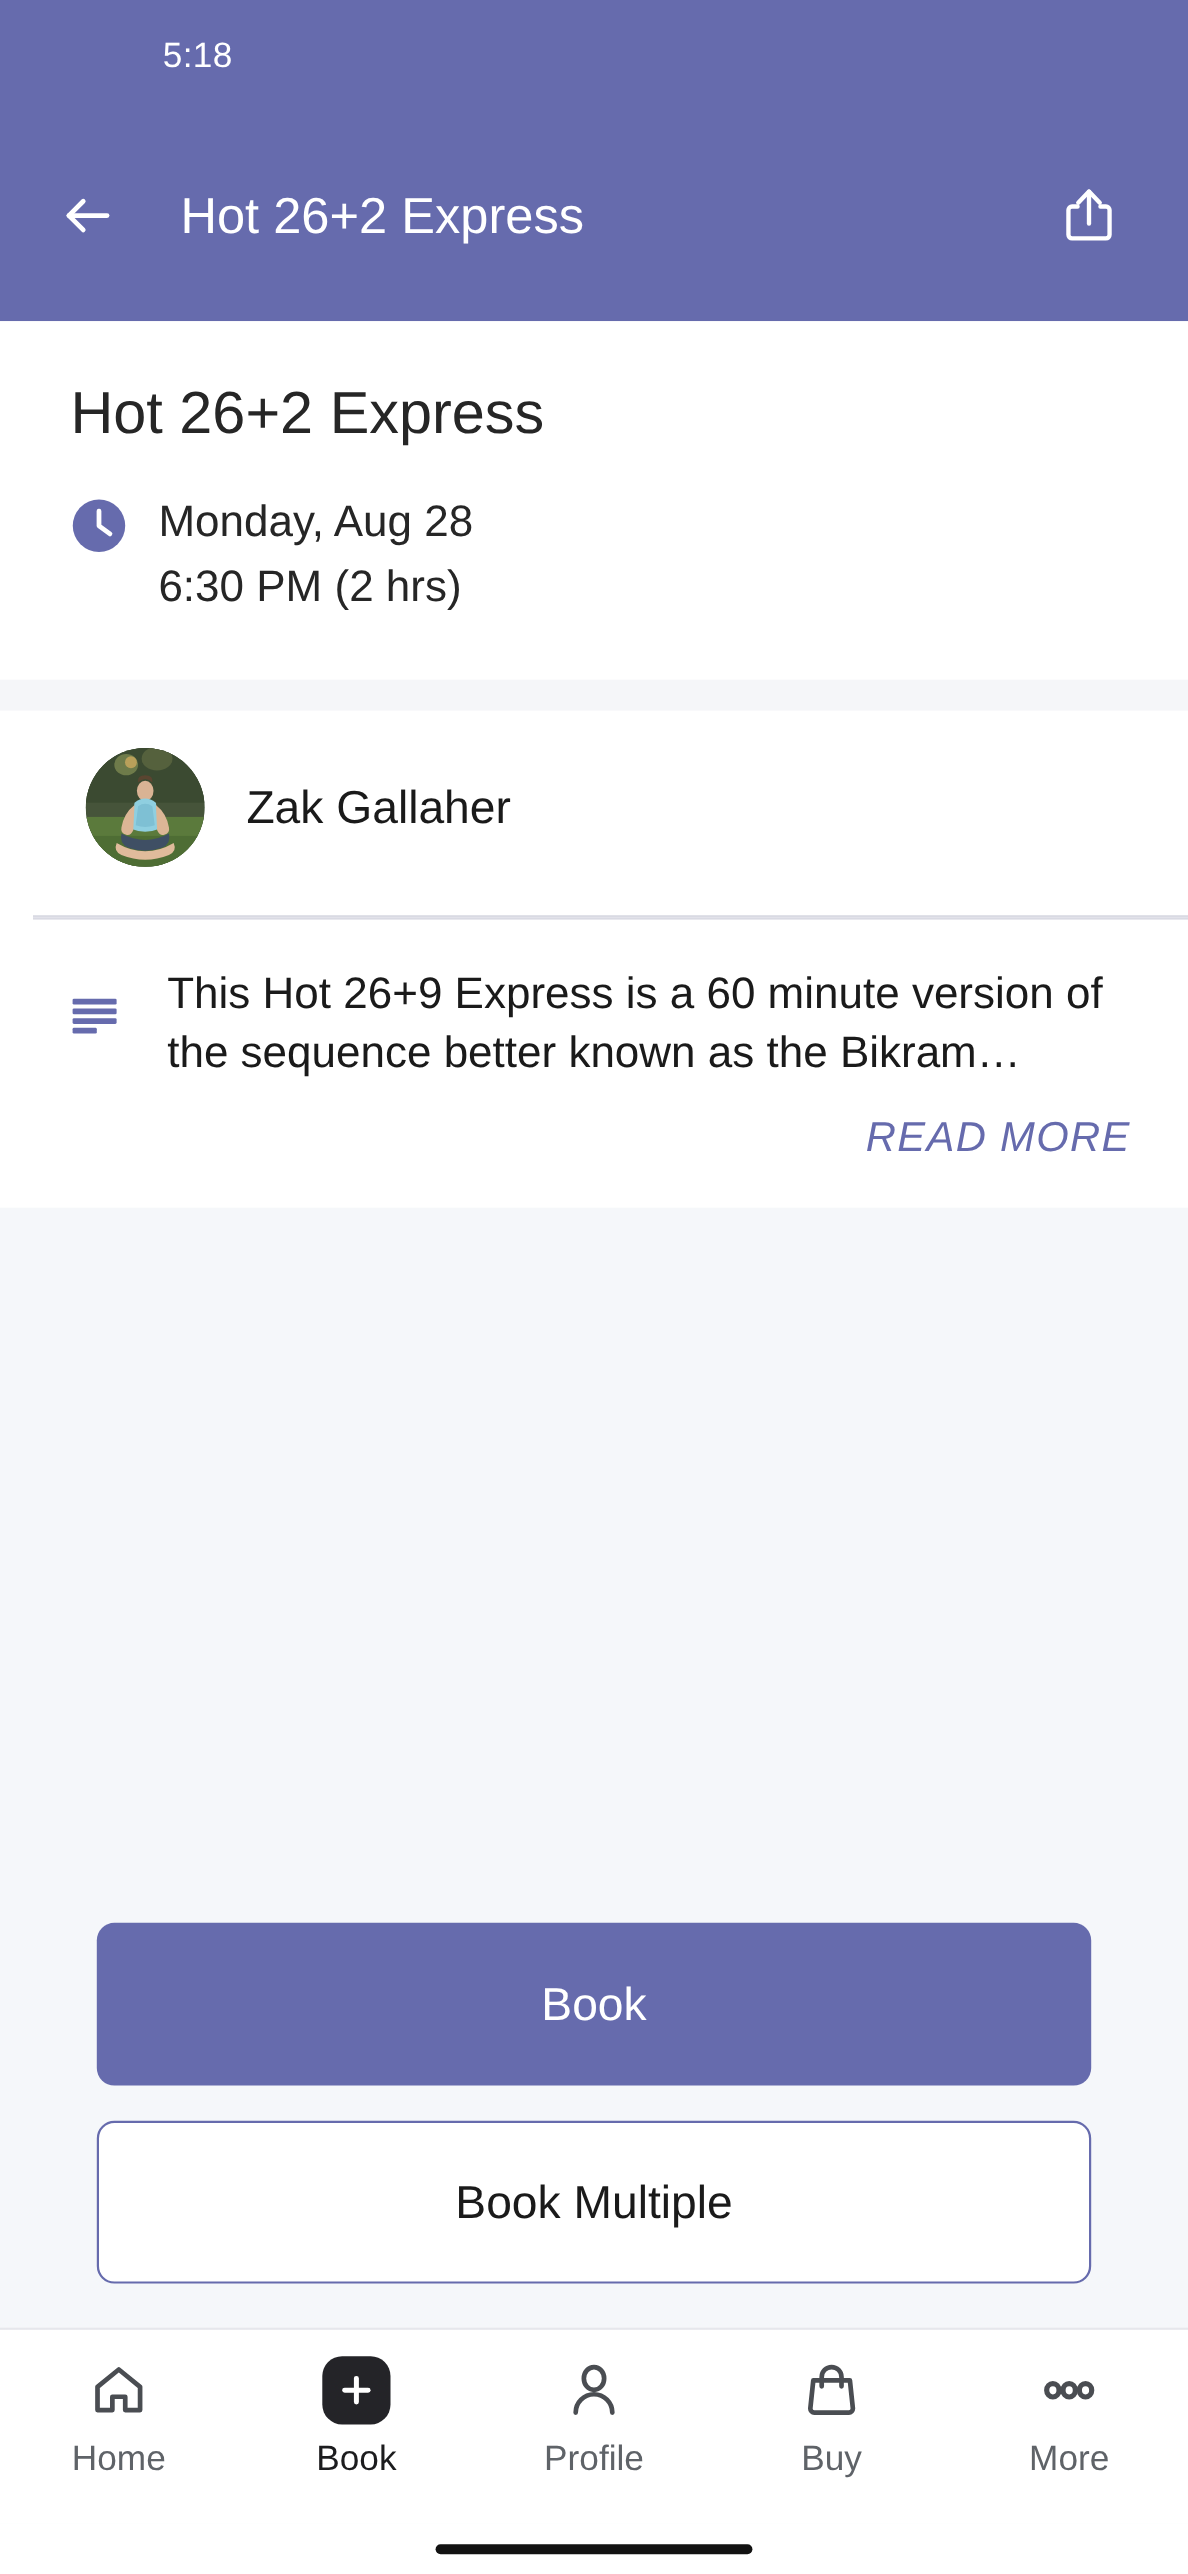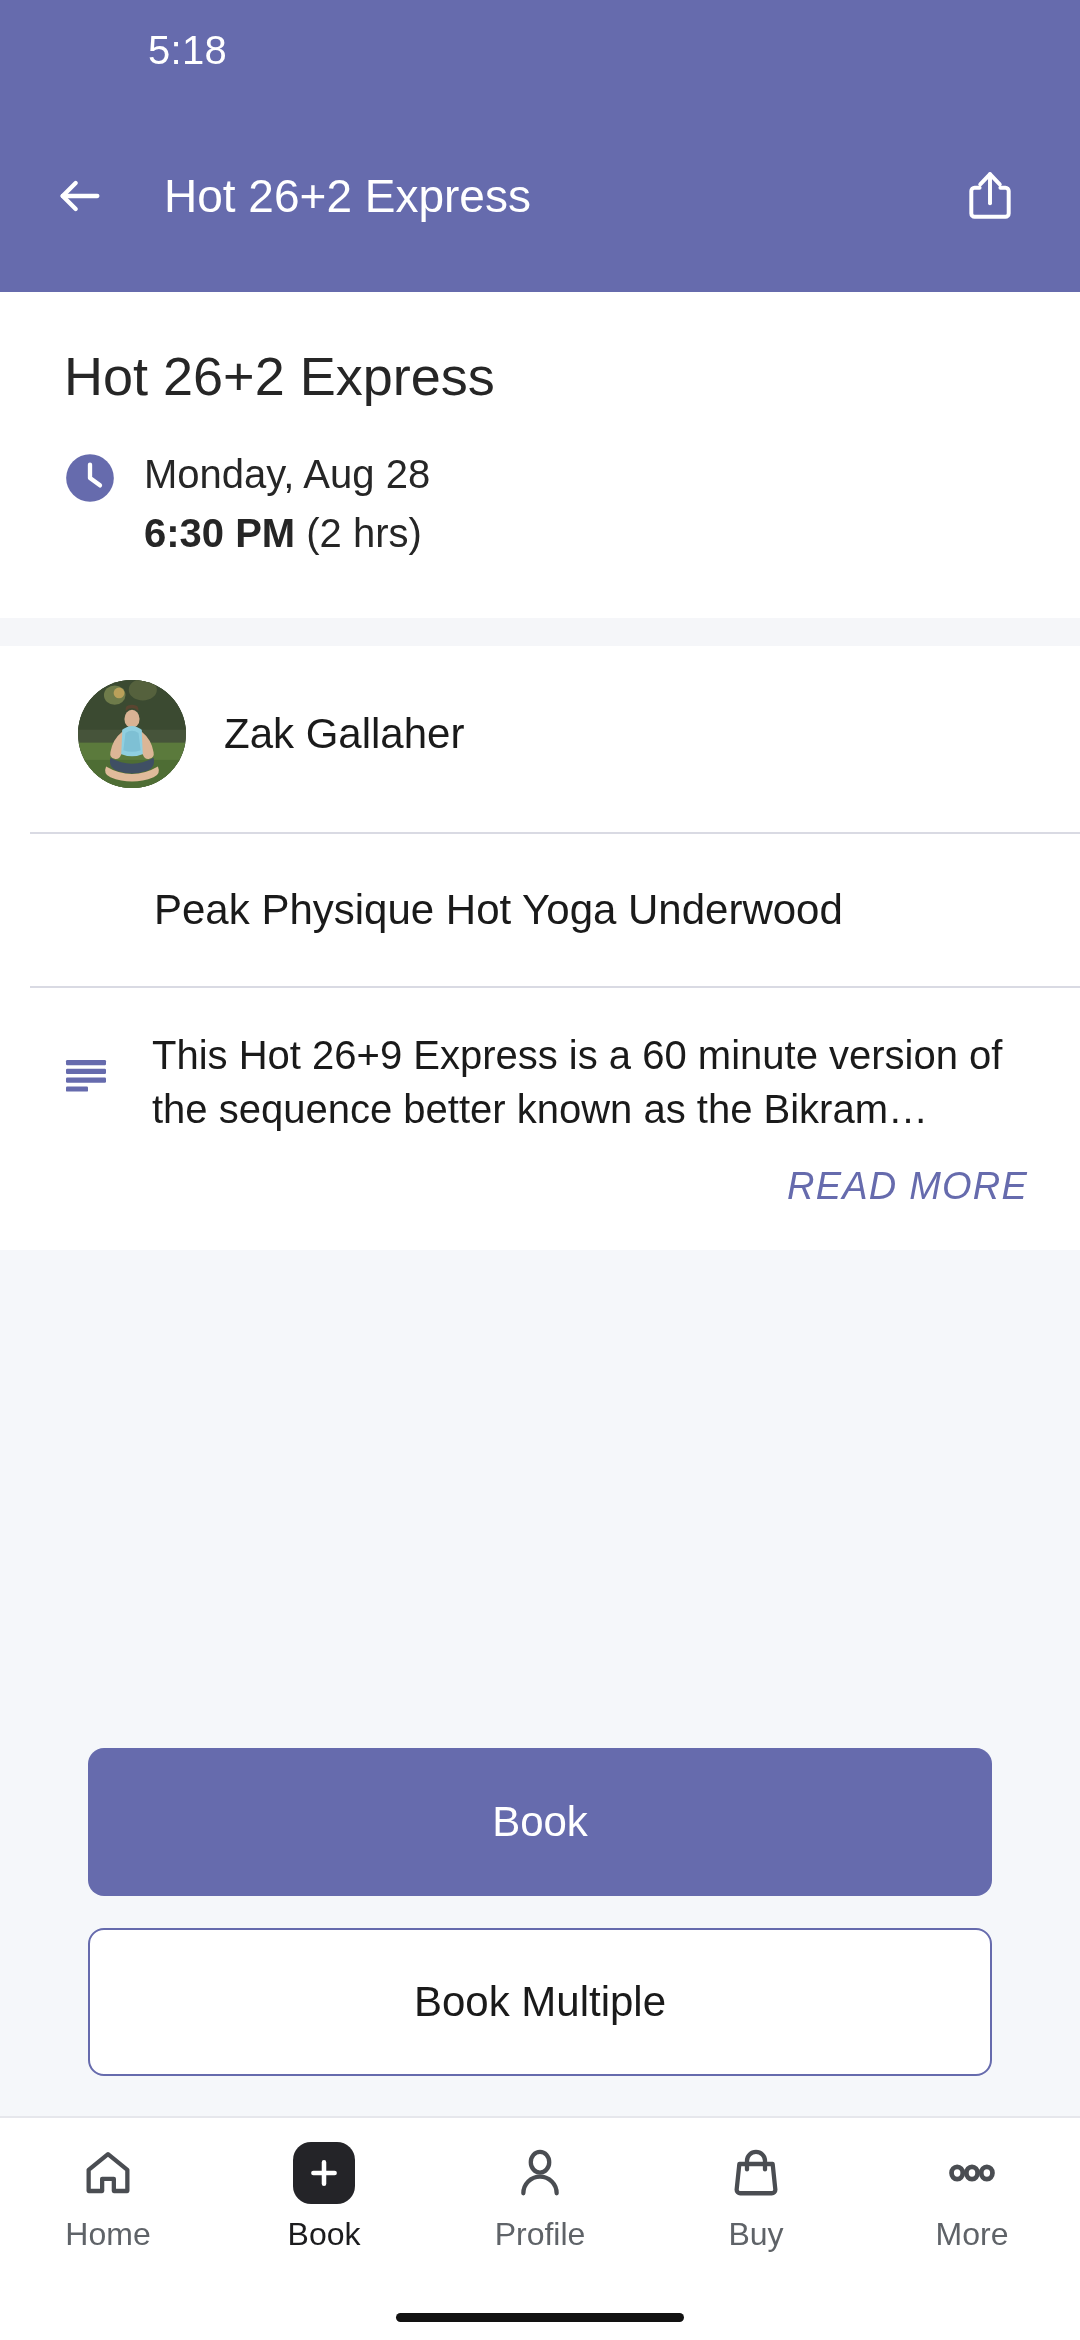--- a/index.html
+++ b/index.html
@@ -18,21 +18,21 @@
 
   
   .appbar-wrap { background:#666bad; flex:0 0 auto; }
   .statusbar {
     height:100px;
     display:flex; align-items:center;
     padding:0 0 0 148px;
   }
   .status-time {
     color:#ffffff;
-    font-size:40px;
+    font-size:32px;
     letter-spacing:0.3px;
   }
   .appbar {
     height:192px;
     display:flex; align-items:center;
     padding:0 40px 0 46px;
   }
   .back-btn {
     width:68px; height:68px;
     display:flex; align-items:center; justify-content:center;
@@ -79,21 +79,21 @@
     font-size:40px;
     color:#262626;
     line-height:1.32;
   }
   .time-line {
     font-size:40px;
     color:#262626;
     line-height:1.32;
     margin-top:6px;
   }
-  .time-line b { font-weight:700; }
+  .time-line b { font-weight:400; }
 
   
   .row-instructor {
     display:flex; align-items:center;
     padding:34px 60px 44px 58px;
     min-height:158px;
     margin-left:20px;
   }
   .avatar {
     width:108px; height:108px;
@@ -292,23 +292,20 @@
           <path d="M59 48 q9 7 11 19 q1 5 -4 6 q-4 1 -6 -4" fill="#dcb696"></path>
           <path d="M30 72 q20 11 40 0 q2 9 -6 12 q-14 5 -28 0 q-8 -3 -6 -12 Z" fill="#3f4f64"></path>
           <path d="M26 80 q24 14 48 0 q3 7 -4 10 q-20 8 -40 0 q-7 -3 -4 -10 Z" fill="#e0bb9b"></path>
         </svg>
       </div>
       <span class="instructor-name">Zak Gallaher</span>
     </div>
 
     <div class="divider"></div>
 
-    <div class="row-location">
-      <span class="location-name">Peak Physique Hot Yoga Underwood</span>
-    </div>
 
     <div class="divider"></div>
 
     <div class="row-desc">
       <span class="desc-icon">
         <svg width="48" height="48" viewBox="0 0 24 24">
           <rect x="2" y="5" width="20" height="2.6" rx="0.6" fill="#666bad"></rect>
           <rect x="2" y="9.4" width="20" height="2.6" rx="0.6" fill="#666bad"></rect>
           <rect x="2" y="13.8" width="20" height="2.6" rx="0.6" fill="#666bad"></rect>
           <rect x="2" y="18.2" width="11" height="2.6" rx="0.6" fill="#666bad"></rect>

